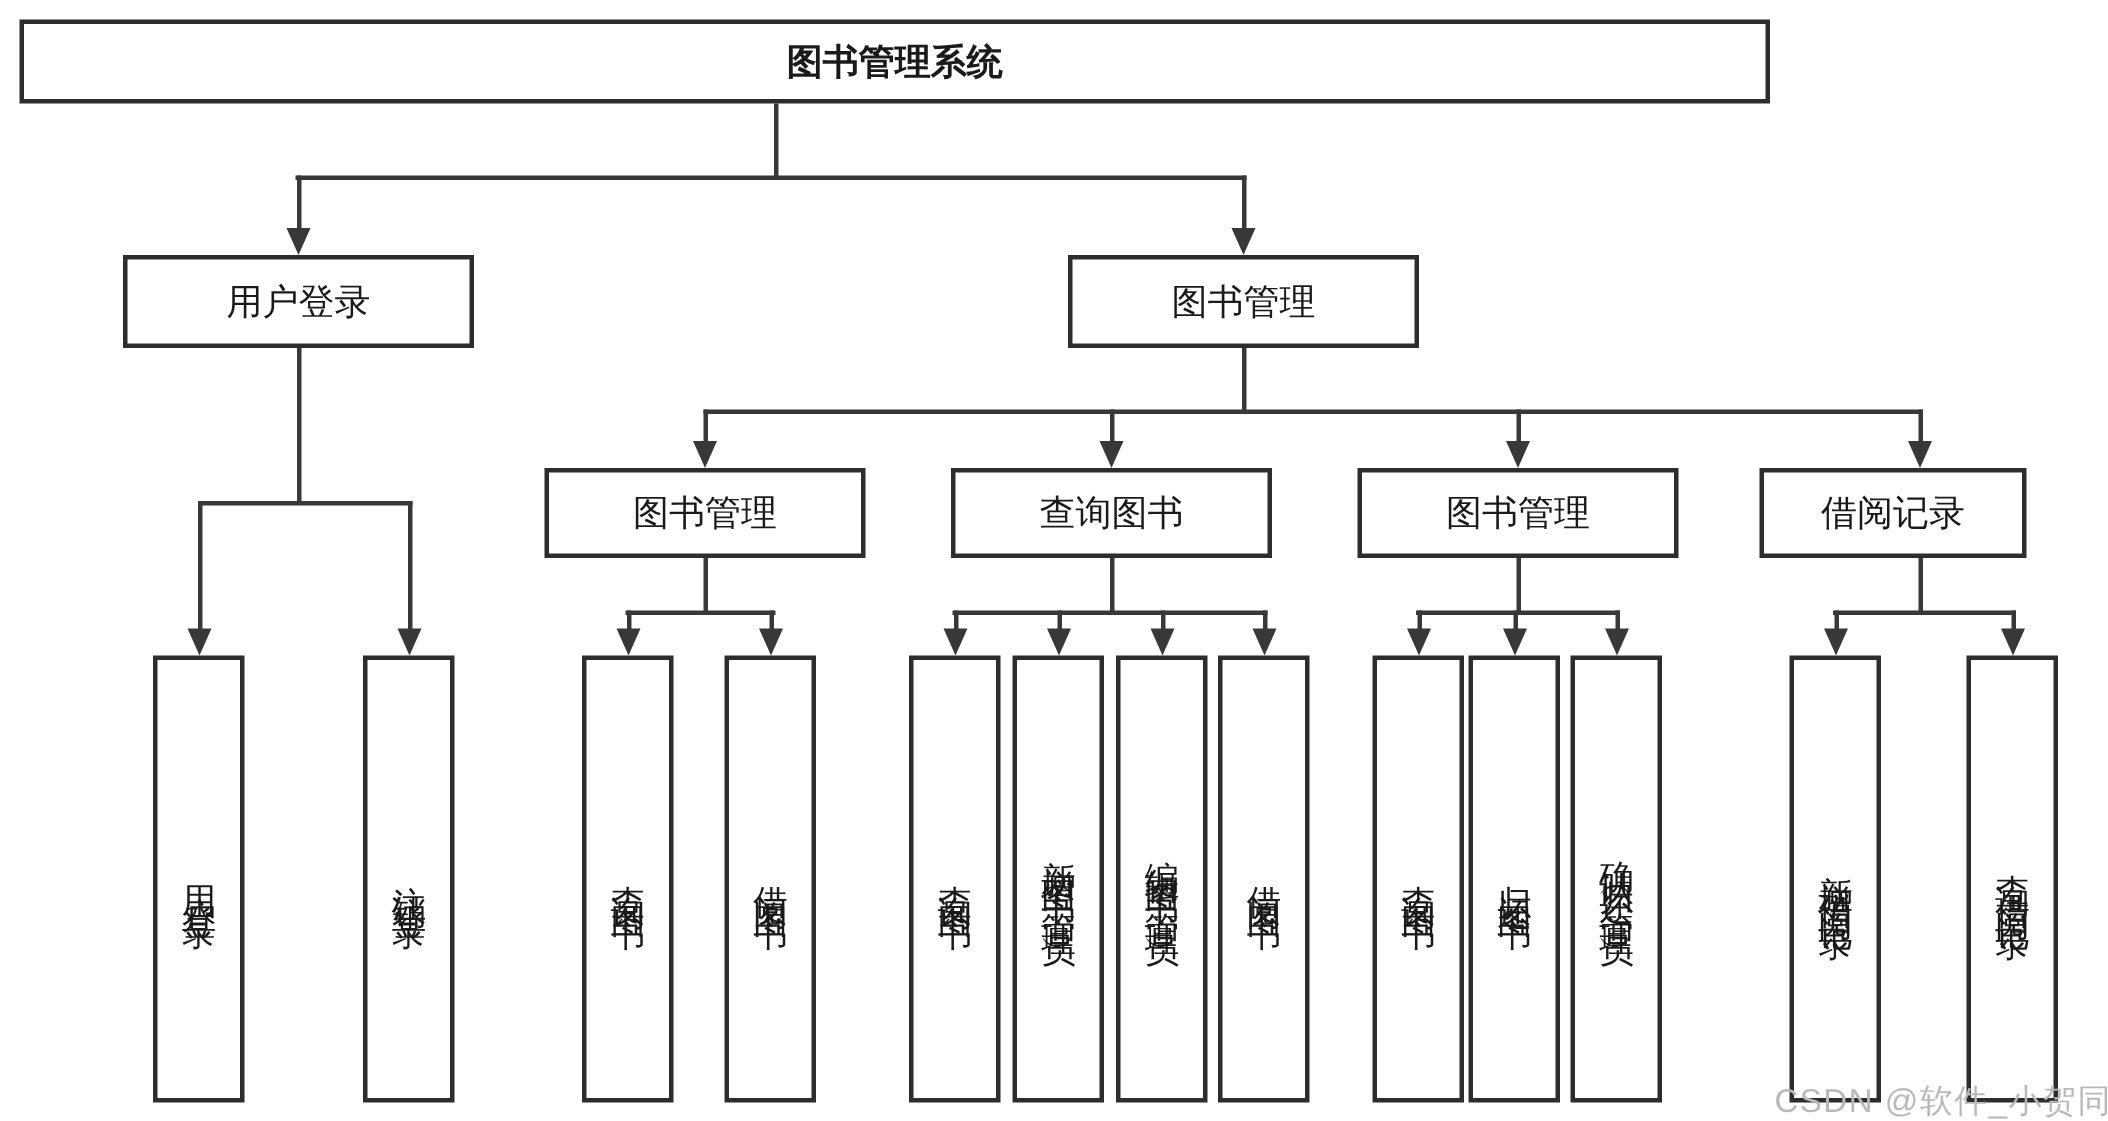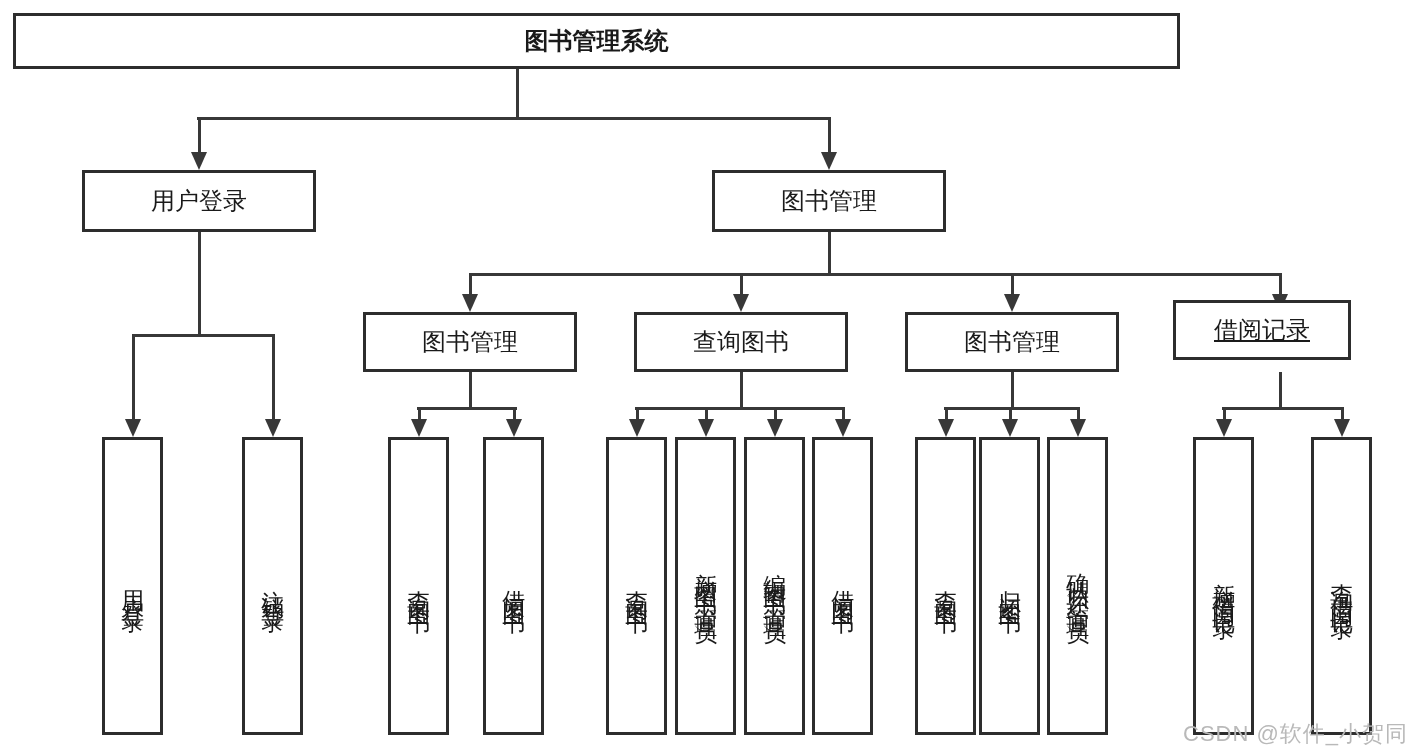--- a/index.html
+++ b/index.html
@@ -74,21 +74,21 @@
 
   <div class="box" style="left:363px; top:312px; width:214px; height:60px;">
     <span>图书管理</span>
   </div>
   <div class="box" style="left:634px; top:312px; width:214px; height:60px;">
     <span>查询图书</span>
   </div>
   <div class="box" style="left:905px; top:312px; width:214px; height:60px;">
     <span>图书管理</span>
   </div>
-  <div class="box" style="left:1173px; top:300px; width:178px; height:60px;text-decoration:underline;">
+  <div class="box" style="left:1173px; top:312px; width:178px; height:60px;">
     <span>借阅记录</span>
   </div>
 
   <div class="vline" style="left:469px; top:372px; height:37px;"></div>
   <div class="hline" style="left:417px; top:407px; width:100px;"></div>
   <div class="vline" style="left:418px; top:407px; height:14px;"></div>
   <div class="arrow" style="left:411px; top:419px;"></div>
   <div class="vline" style="left:513px; top:407px; height:14px;"></div>
   <div class="arrow" style="left:506px; top:419px;"></div>
 

